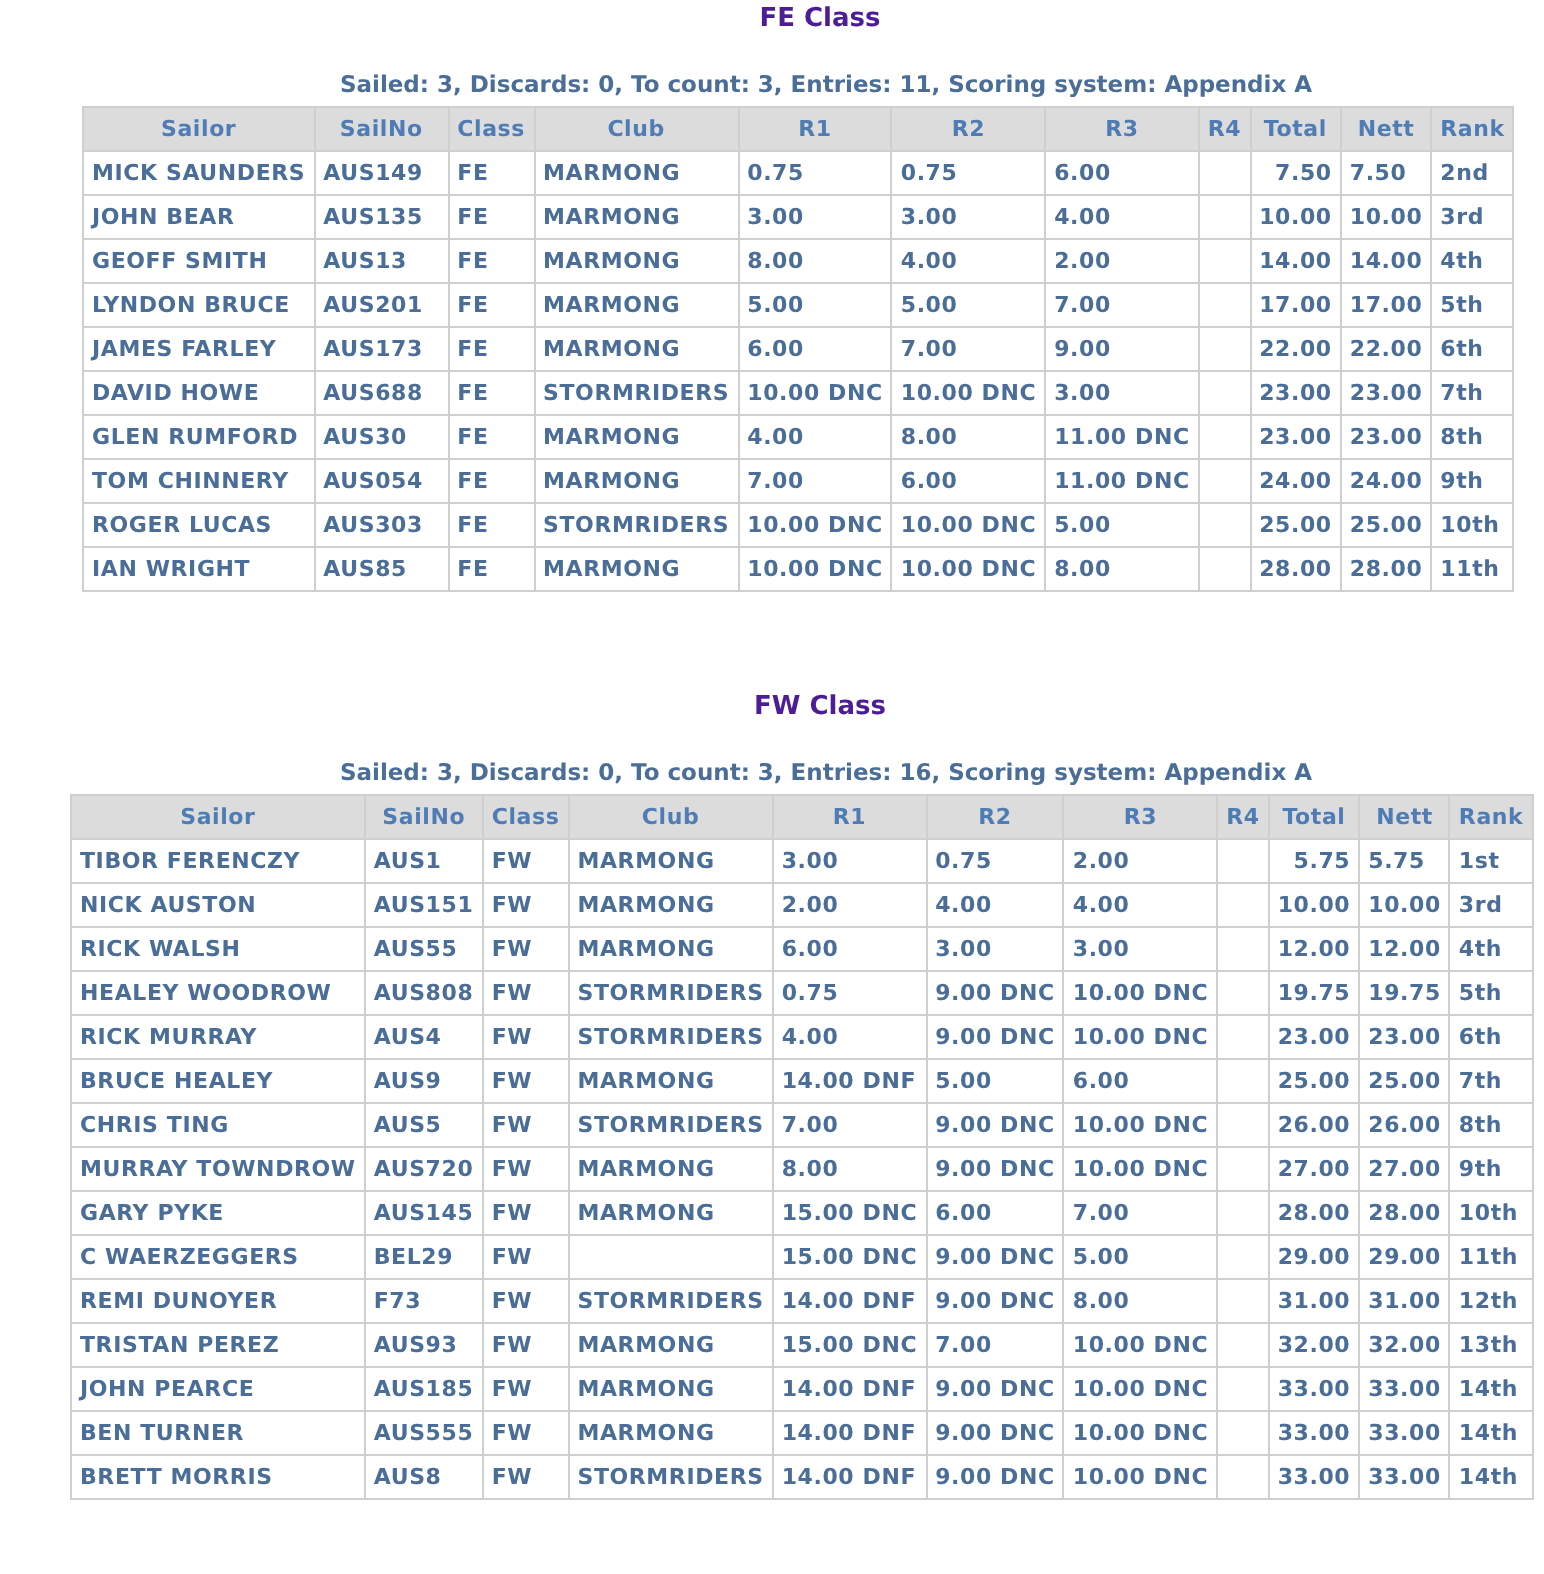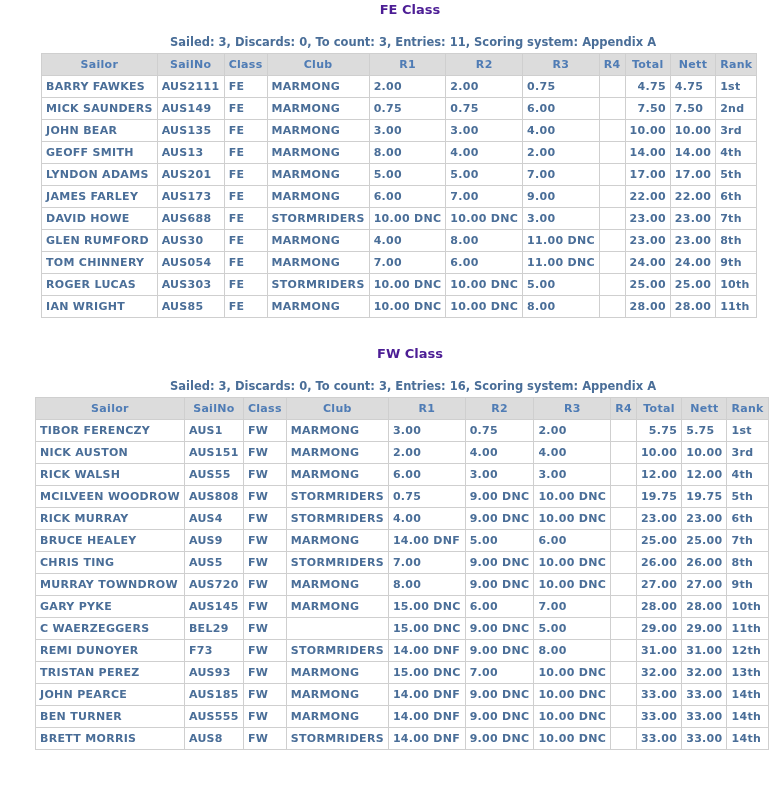--- a/index.html
+++ b/index.html
@@ -108,33 +108,20 @@
           <th class="c-r2">R2</th>
           <th class="c-r3">R3</th>
           <th class="c-r4">R4</th>
           <th class="c-total">Total</th>
           <th class="c-nett">Nett</th>
           <th class="c-rank">Rank</th>
         </tr>
       </thead>
     <tbody>
         <tr>
-          <td class="c-sailor">BARRY FAWKES</td>
-          <td class="c-sailno">AUS2111</td>
-          <td class="c-class">FE</td>
-          <td class="c-club">MARMONG</td>
-          <td class="c-r1">2.00</td>
-          <td class="c-r2">2.00</td>
-          <td class="c-r3">0.75</td>
-          <td class="c-r4"></td>
-          <td class="c-total right">4.75</td>
-          <td class="c-nett">4.75</td>
-          <td class="c-rank">1st</td>
-        </tr>
-        <tr>
           <td class="c-sailor">MICK SAUNDERS</td>
           <td class="c-sailno">AUS149</td>
           <td class="c-class">FE</td>
           <td class="c-club">MARMONG</td>
           <td class="c-r1">0.75</td>
           <td class="c-r2">0.75</td>
           <td class="c-r3">6.00</td>
           <td class="c-r4"></td>
           <td class="c-total right">7.50</td>
           <td class="c-nett">7.50</td>
@@ -160,21 +147,21 @@
           <td class="c-club">MARMONG</td>
           <td class="c-r1">8.00</td>
           <td class="c-r2">4.00</td>
           <td class="c-r3">2.00</td>
           <td class="c-r4"></td>
           <td class="c-total right">14.00</td>
           <td class="c-nett">14.00</td>
           <td class="c-rank">4th</td>
         </tr>
         <tr>
-          <td class="c-sailor">LYNDON ADAMS</td>
+          <td class="c-sailor">LYNDON BRUCE</td>
           <td class="c-sailno">AUS201</td>
           <td class="c-class">FE</td>
           <td class="c-club">MARMONG</td>
           <td class="c-r1">5.00</td>
           <td class="c-r2">5.00</td>
           <td class="c-r3">7.00</td>
           <td class="c-r4"></td>
           <td class="c-total right">17.00</td>
           <td class="c-nett">17.00</td>
           <td class="c-rank">5th</td>
@@ -314,21 +301,21 @@
           <td class="c-club">MARMONG</td>
           <td class="c-r1">6.00</td>
           <td class="c-r2">3.00</td>
           <td class="c-r3">3.00</td>
           <td class="c-r4"></td>
           <td class="c-total right">12.00</td>
           <td class="c-nett">12.00</td>
           <td class="c-rank">4th</td>
         </tr>
         <tr>
-          <td class="c-sailor">MCILVEEN WOODROW</td>
+          <td class="c-sailor">HEALEY WOODROW</td>
           <td class="c-sailno">AUS808</td>
           <td class="c-class">FW</td>
           <td class="c-club">STORMRIDERS</td>
           <td class="c-r1">0.75</td>
           <td class="c-r2">9.00 DNC</td>
           <td class="c-r3">10.00 DNC</td>
           <td class="c-r4"></td>
           <td class="c-total right">19.75</td>
           <td class="c-nett">19.75</td>
           <td class="c-rank">5th</td>

